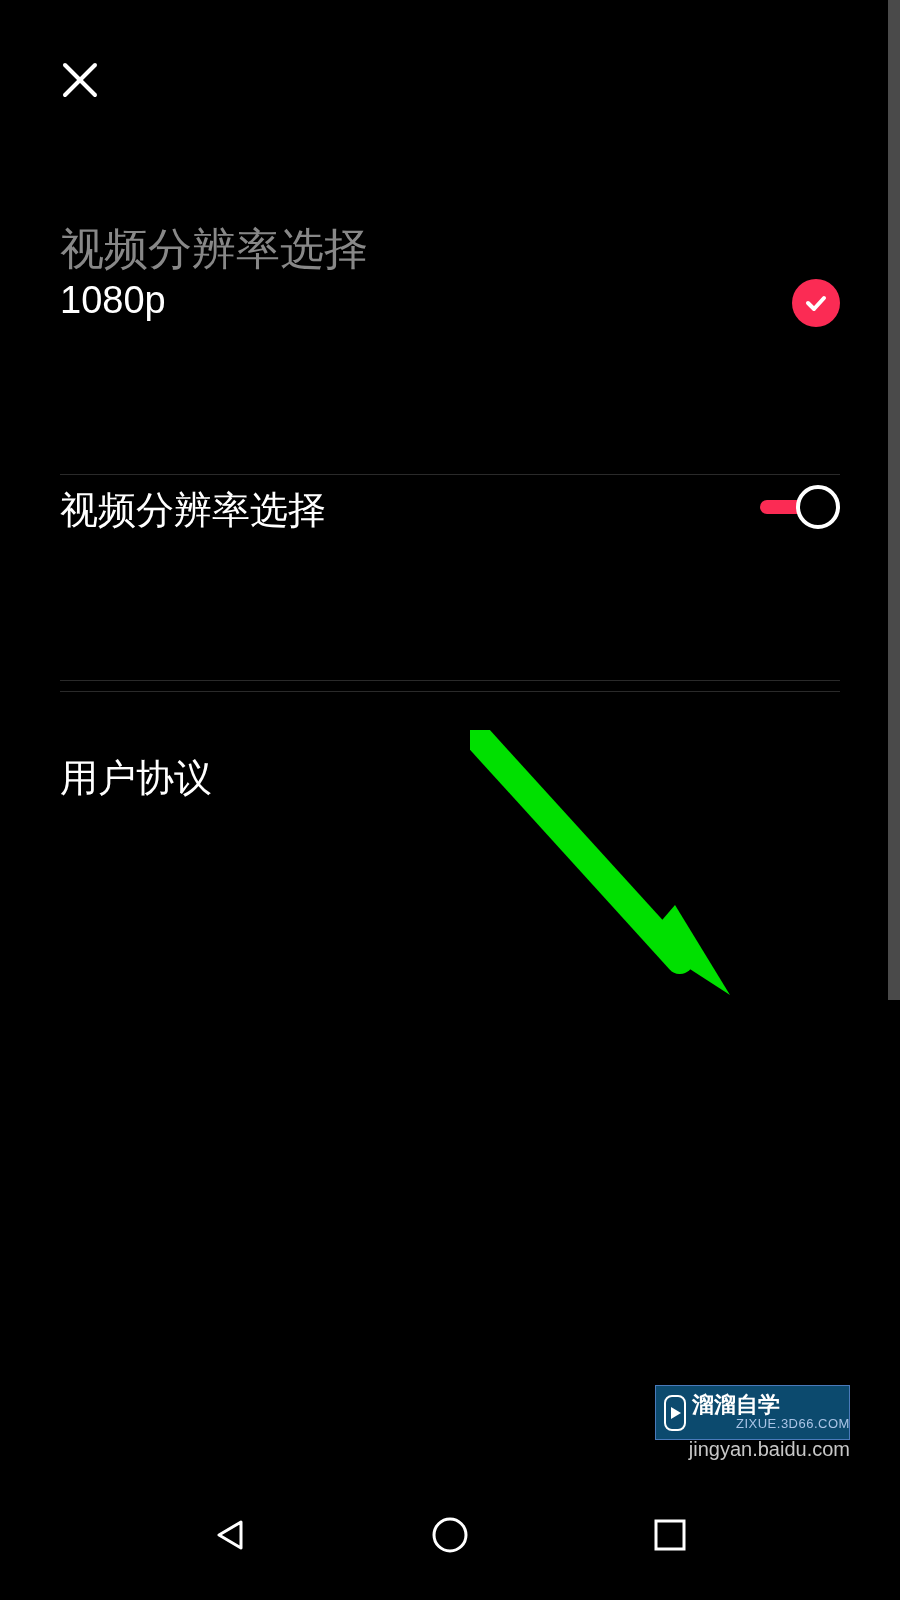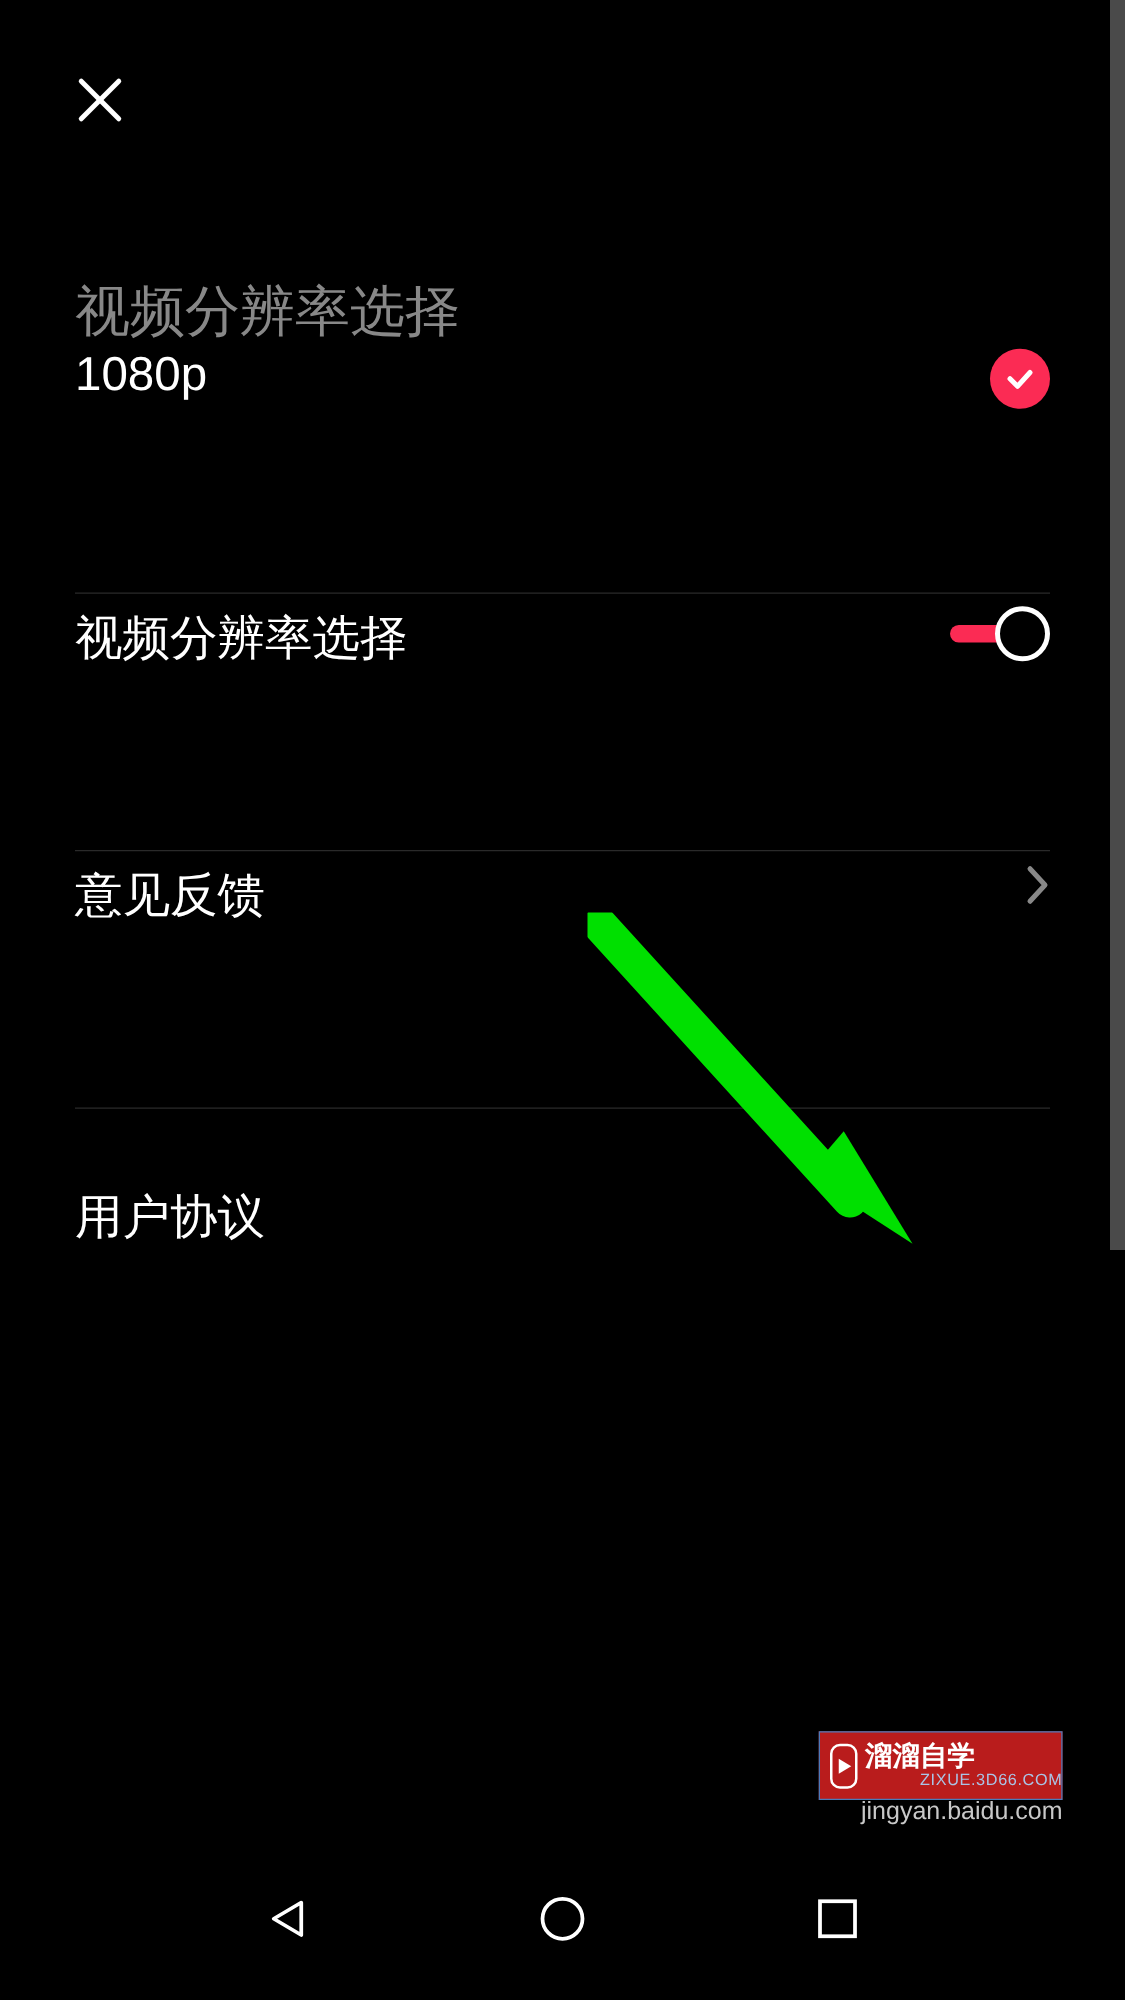--- a/index.html
+++ b/index.html
@@ -111,21 +111,21 @@
       left: 470px;
       top: 730px;
       pointer-events: none;
     }
     .watermark-logo {
       position: absolute;
       right: 50px;
       bottom: 160px;
       width: 195px;
       height: 55px;
-      background: #b91c1c;
+      background: #0c4a6e;
       border: 1px solid #4a7aba;
       display: flex;
       align-items: center;
       padding: 0 8px;
       gap: 6px;
     }
     .watermark-icon {
       width: 36px;
       height: 36px;
       border: 2px solid #fff;
@@ -212,28 +212,20 @@
     <span class="option-label">视频分辨率选择</span>
     <div class="toggle">
       <div class="toggle-track"></div>
       <div class="toggle-knob"></div>
     </div>
   </div>
 
 
   <div class="divider"></div>
 
-  <div class="option-row">
-    <span class="option-label">意见反馈</span>
-    <div class="chevron">
-      <svg width="20" height="34" viewBox="0 0 20 34">
-        <path d="M4 4 L16 17 L4 30" stroke="#888" stroke-width="4" fill="none" stroke-linecap="round" stroke-linejoin="round"></path>
-      </svg>
-    </div>
-  </div>
 
   <div class="divider"></div>
 
   <div class="partial-label">用户协议</div>
 </div>
 
 <svg class="arrow-annotation" width="280" height="280" viewBox="0 0 280 280">
   <defs>
     <marker id="arrowhead" markerWidth="10" markerHeight="10" refX="6" refY="5" orient="auto">
       <polygon points="0 0, 10 5, 0 10" fill="#00e000"></polygon>

